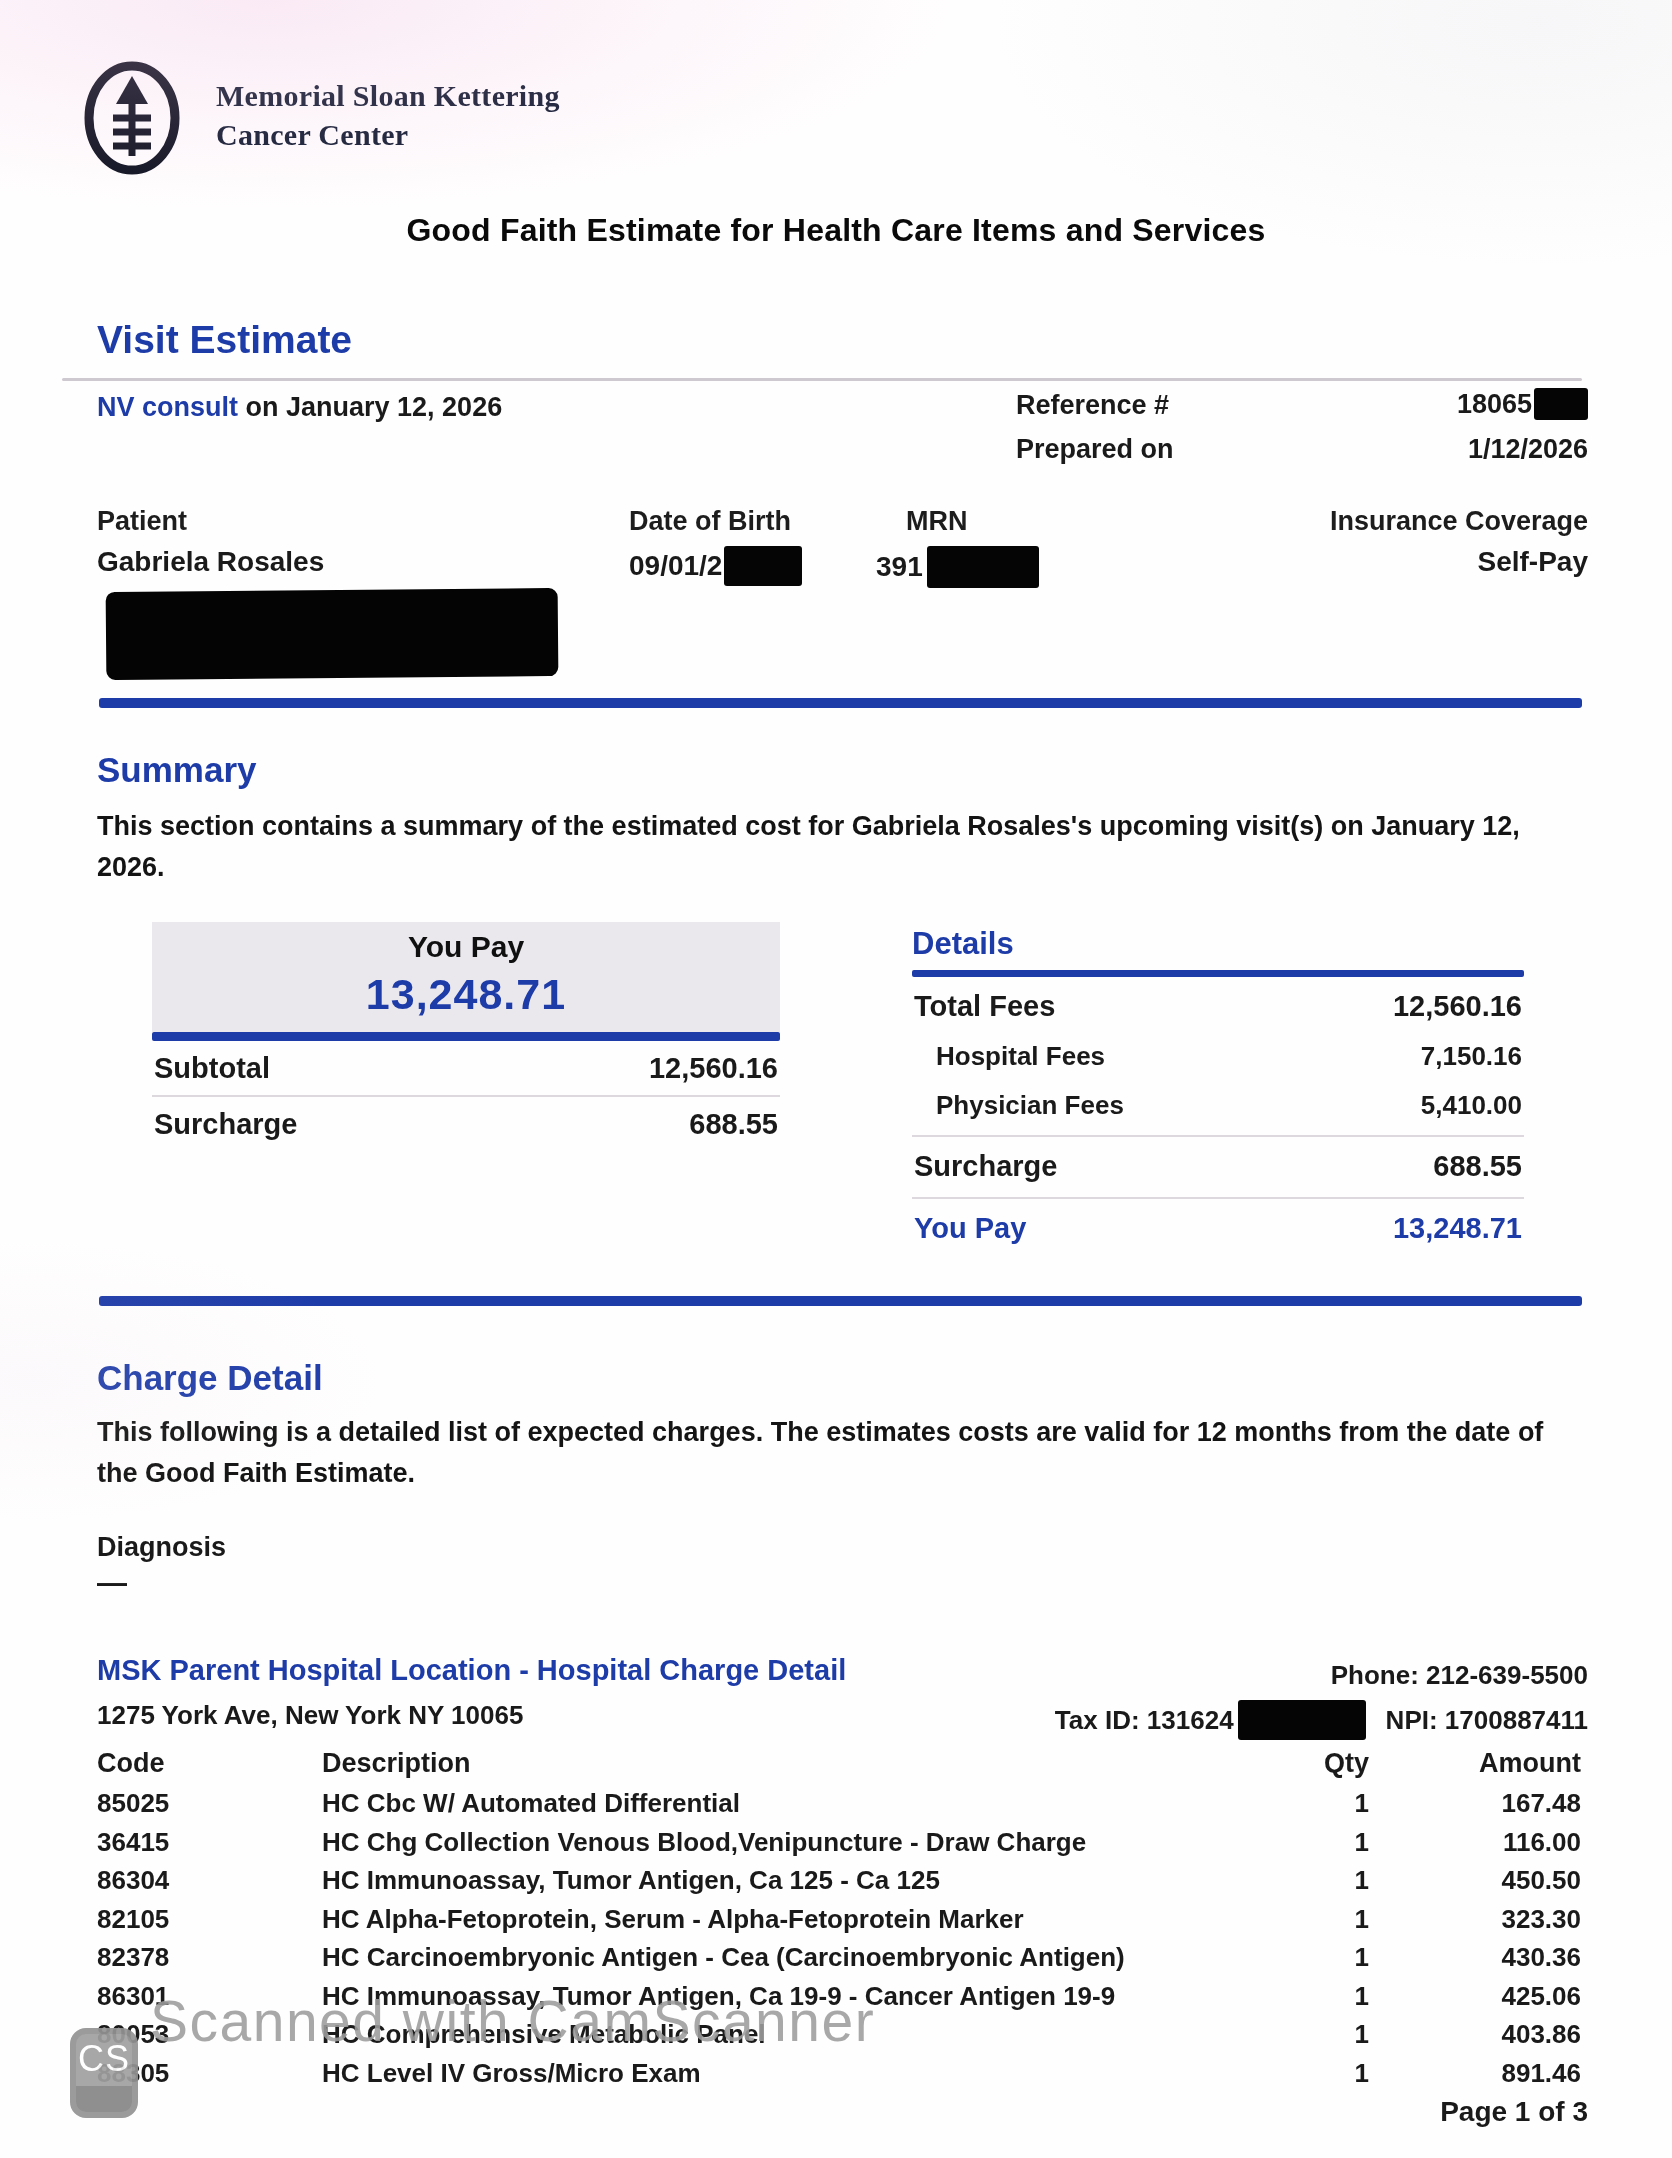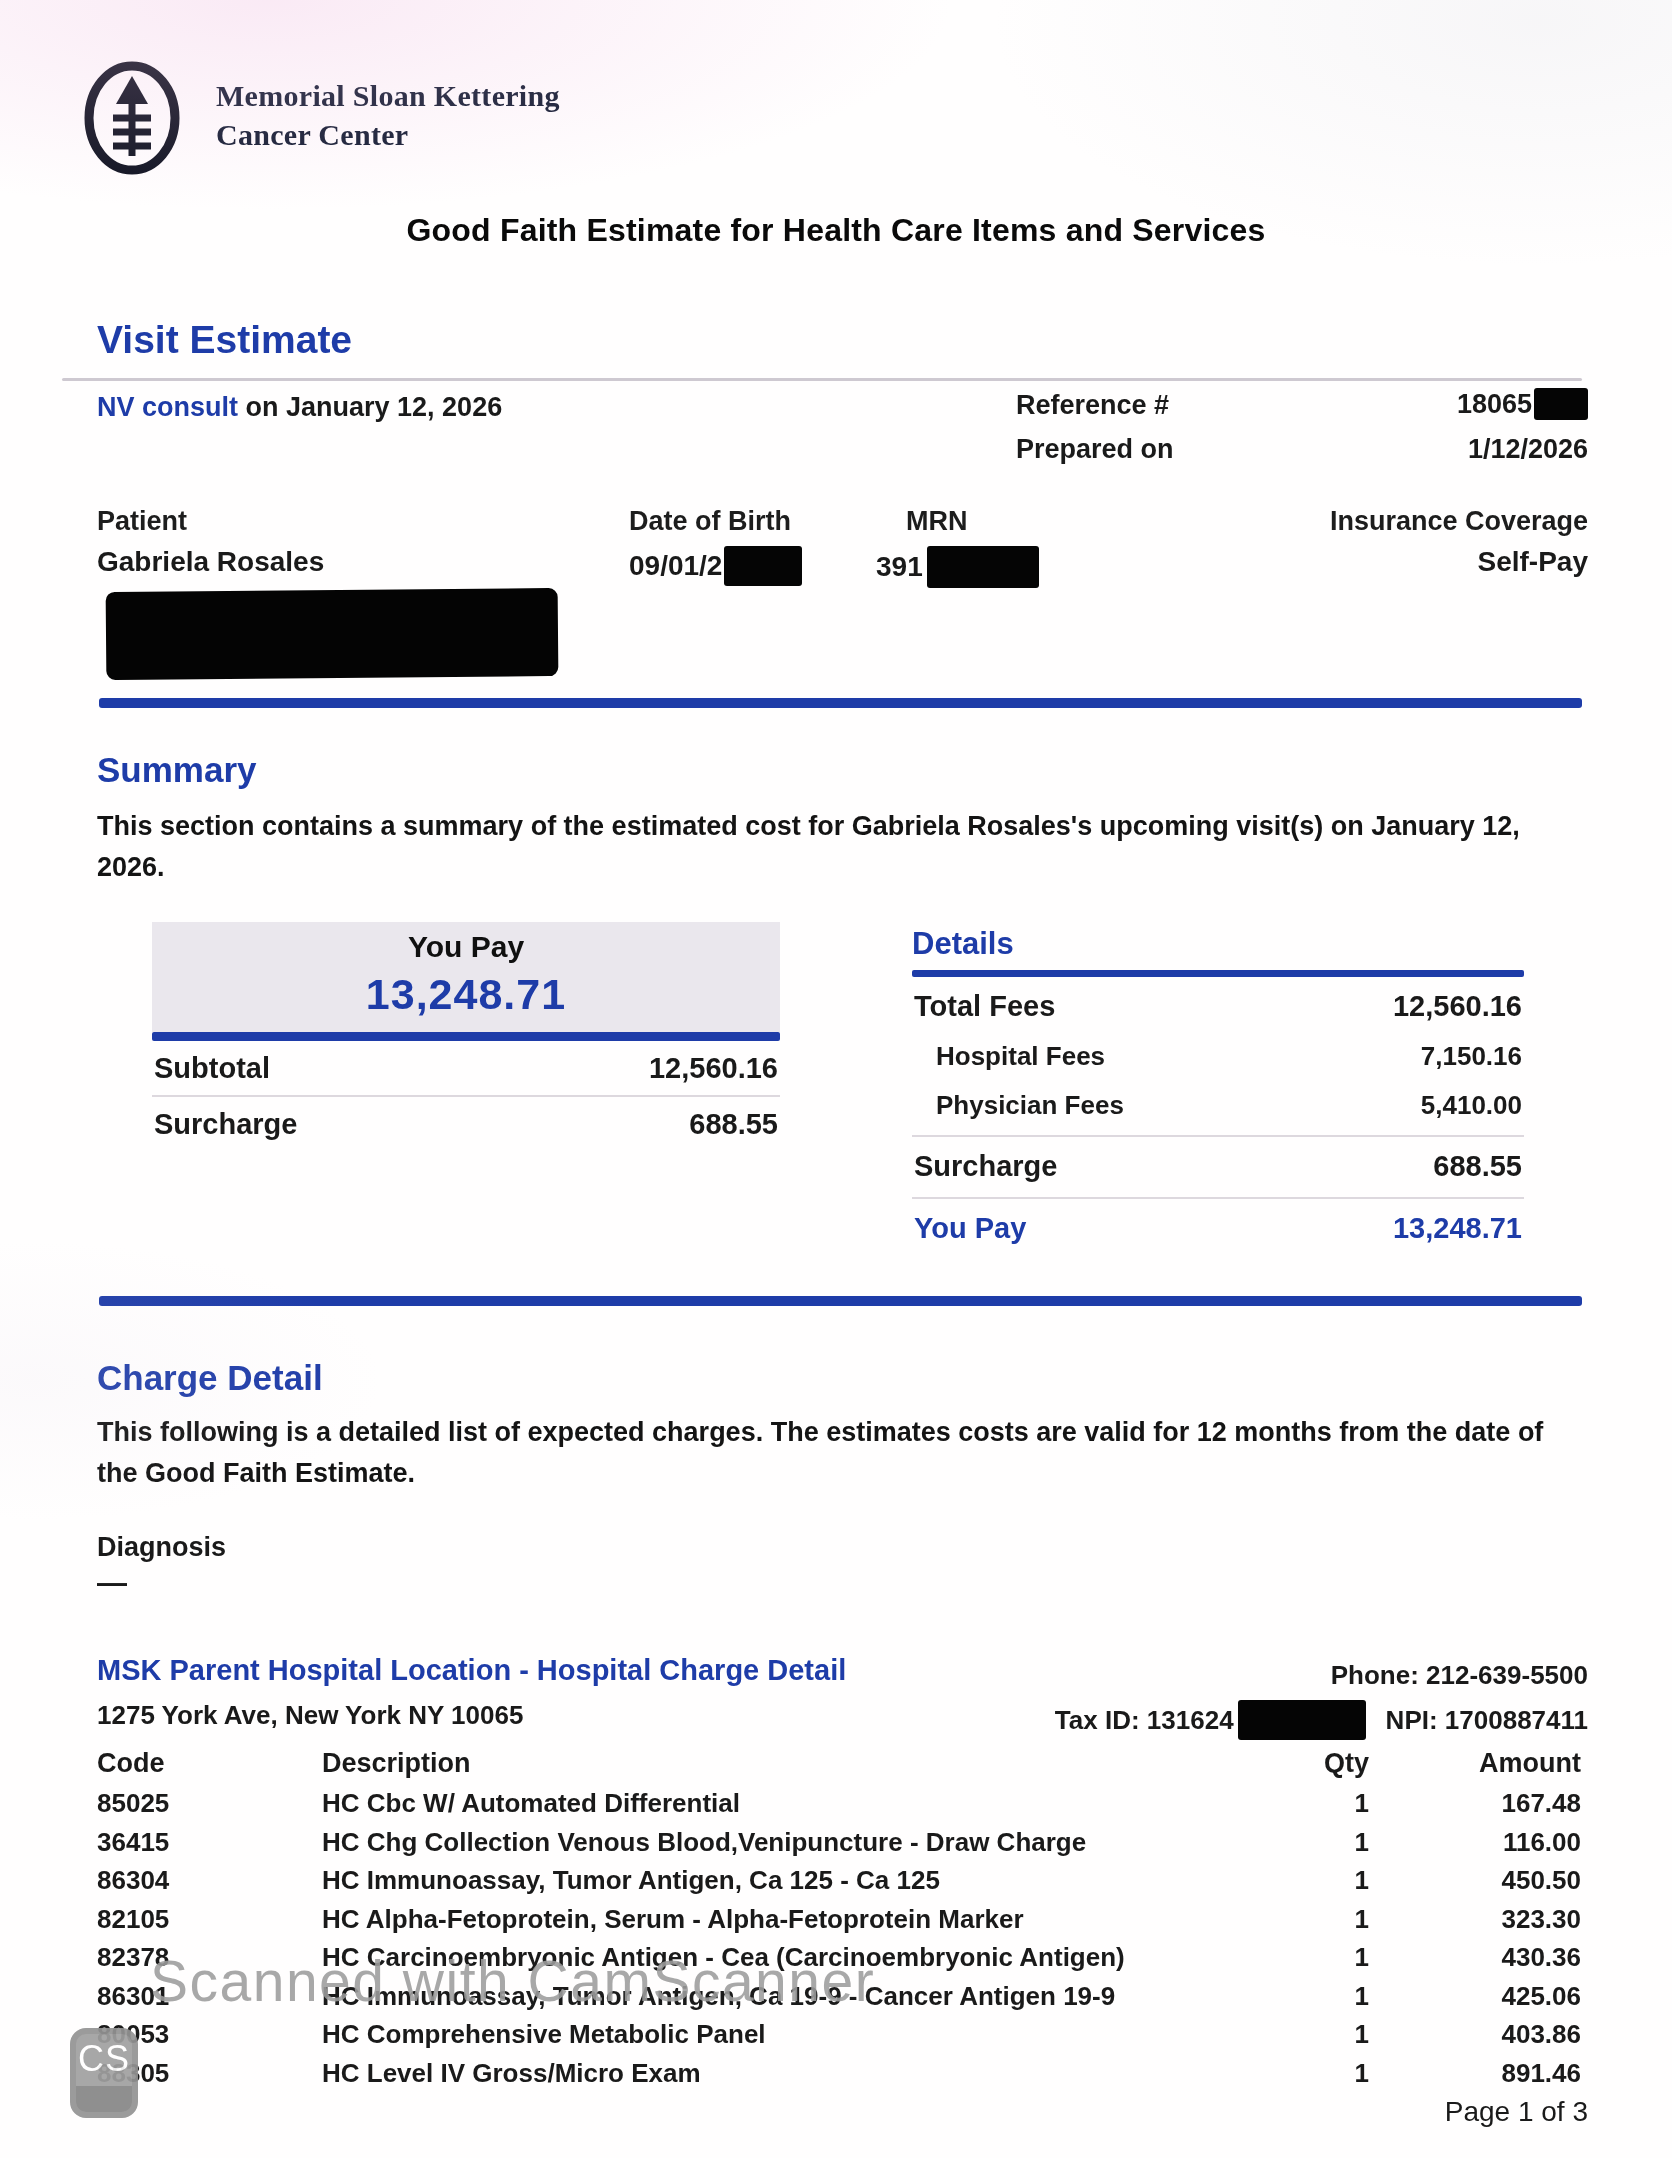--- a/index.html
+++ b/index.html
@@ -113,24 +113,24 @@
     left:70px;top:2028px;width:68px;height:90px;z-index:8;
     background:#a0a0a0;border:6px solid #939393;border-radius:16px;
     box-sizing:border-box;opacity:0.92;
   }
   .wm-cs{
     display:block;text-align:center;color:#ffffff;
     font-size:36px;font-weight:400;line-height:50px;letter-spacing:1px;
   }
   .wm-band{position:absolute;left:0;right:0;bottom:0;height:26px;background:#868686;border-radius:0 0 10px 10px;}
   .wm-text{
-    left:150px;top:1948px;z-index:8;
+    left:150px;top:1988px;z-index:8;
     font-size:57px;font-weight:400;color:#9d9d9d;opacity:0.88;letter-spacing:1.5px;
   }
-  .page-label{right:84px;top:2096px;font-size:28px;font-weight:400;z-index:9;}
+  .page-label{right:84px;top:2096px;font-size:28px;font-weight:700;z-index:9;}
 </style>
 </head>
 <body>
 
 <div class="page">
   <div class="tint"></div>
 
   <div class="abs logo">
     <svg width="100" height="116" viewBox="0 0 100 116">
       <ellipse cx="50" cy="58" rx="43" ry="52" fill="none" stroke="#0e1220" stroke-width="9"></ellipse>

